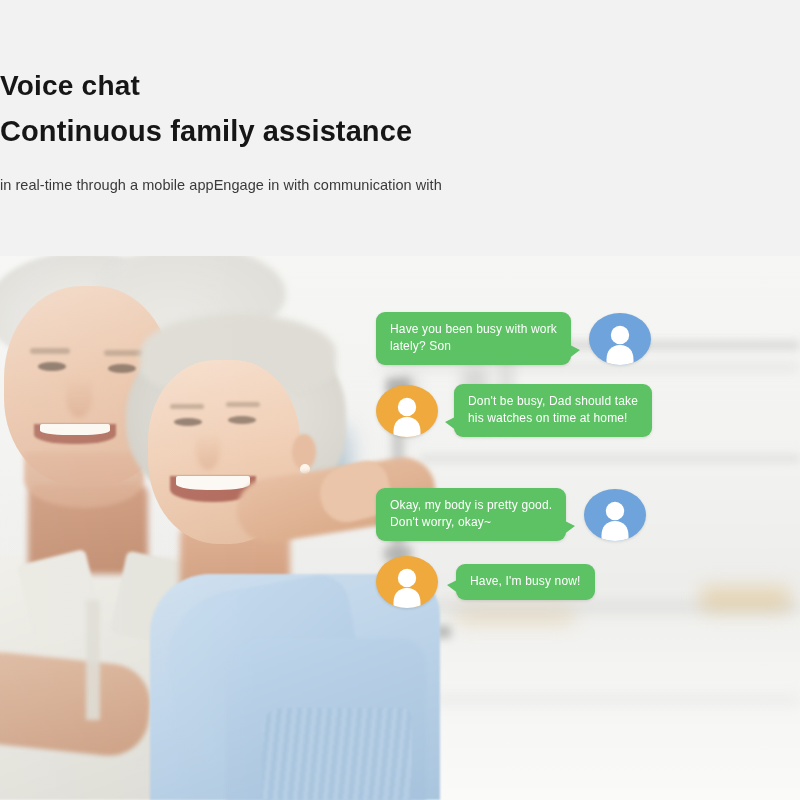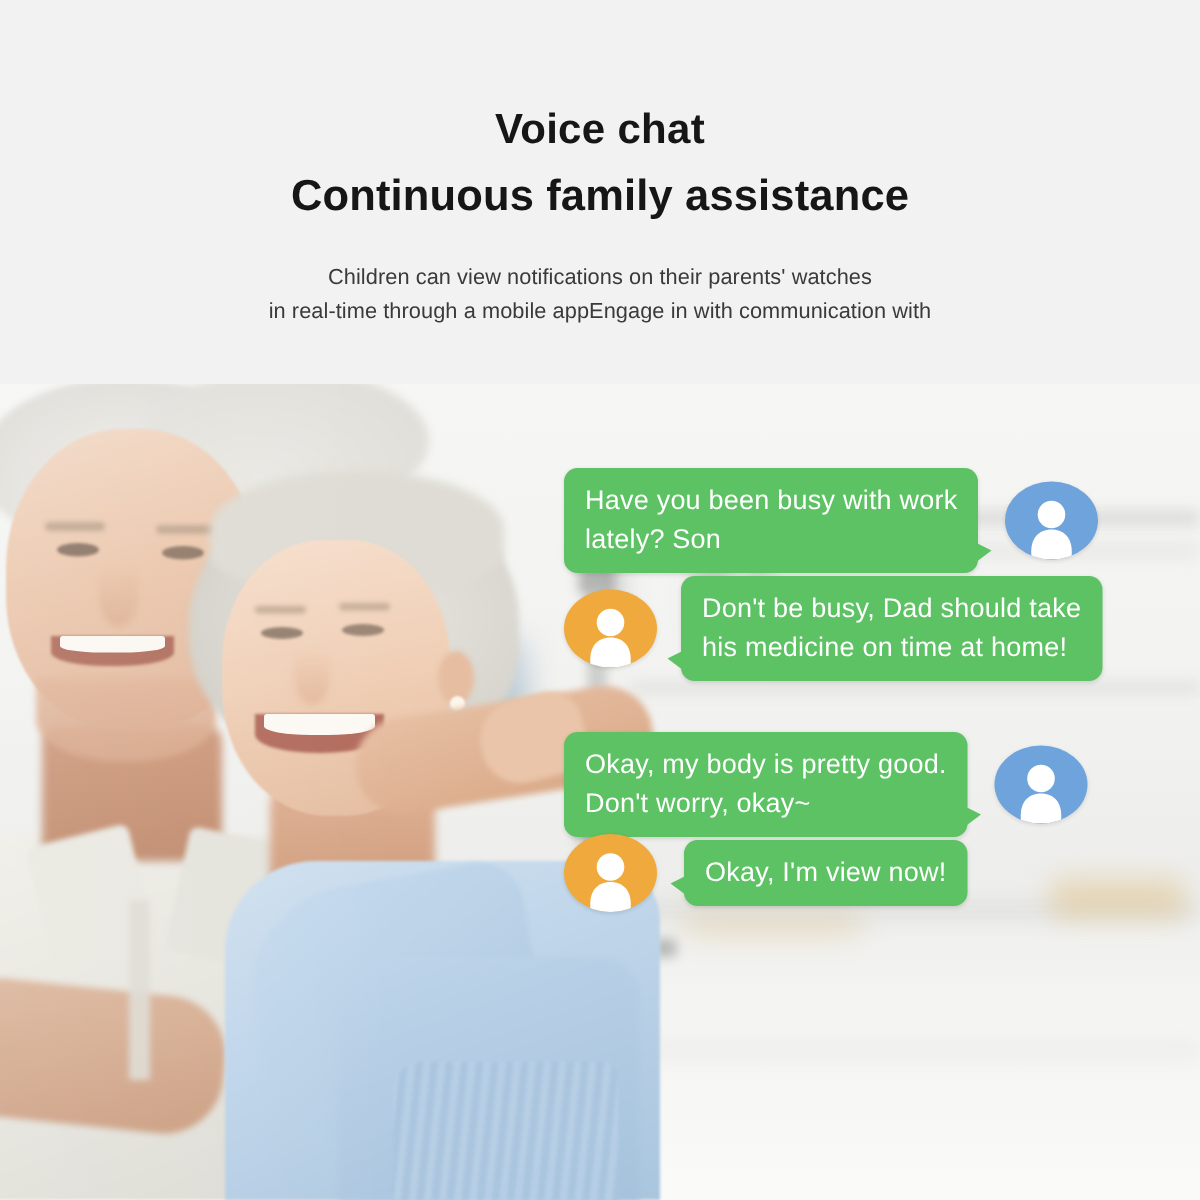--- a/index.html
+++ b/index.html
@@ -9,21 +9,21 @@
     background:#f1f1f1;
     overflow:hidden;
     position:relative;
   }
 
   
   #header {
     position:absolute;
     left:0; top:0; width:800px; height:256px;
     background:#f1f2f1;
-    text-align:center;
+    text-align:left;
   }
   #title-block { padding-top:72px; }
   .title-line-1 {
     font-size:28px; font-weight:bold; color:#161616;
     letter-spacing:.2px; line-height:1.0;
   }
   .title-line-2 {
     font-size:29px; font-weight:bold; color:#161616;
     letter-spacing:.1px; margin-top:17px; line-height:1.0;
   }
@@ -293,21 +293,21 @@
 
   
   #chat{ position:absolute; left:0; top:0; width:800px; height:544px; }
   .row{ position:absolute; display:flex; align-items:center; }
   .bubble{
     position:relative;
     background:#5cc263;
     color:#ffffff;
     border-radius:9px;
     padding:9px 14px 10px 14px;
-    font-size:18px;
+    font-size:12px;
     line-height:1.42;
     letter-spacing:.15px;
     box-shadow:0 1px 3px rgba(0,0,0,.12);
     white-space:pre-line;
   }
   .bubble.tail-right::after{
     content:"";
     position:absolute; right:-9px; bottom:6px;
     border-left:12px solid #5cc263;
     border-top:6px solid transparent;
@@ -342,21 +342,20 @@
 </style>
 </head>
 <body>
 
 <div id="header">
   <div id="title-block">
     <div class="title-line-1">Voice chat</div>
     <div class="title-line-2">Continuous family assistance</div>
   </div>
   <div id="subtitle">
-    <span class="s-line">Children can view notifications on their parents' watches</span>
     <span class="s-line">in real-time through a mobile appEngage in with communication with</span>
   </div>
 </div>
 
 <div id="photo">
 
   <div class="bg-base"></div>
   <div class="bg-shelf"></div>
   <div class="bg-shelf2"></div>
   <div class="bg-obj-c"></div>
@@ -433,21 +432,21 @@
     <div class="row" id="row-2">
       <div class="avatar orange">
         <span>
           <svg width="40" height="42" viewBox="0 0 40 42">
             <circle cx="20" cy="12" r="9.2" fill="#ffffff"></circle>
             <path d="M20 22c-9 0-13.5 6.4-13.5 14.5V42h27v-5.5C33.5 28.4 29 22 20 22z" fill="#ffffff"></path>
           </svg>
         </span>
       </div>
       <div class="bubble tail-left">Don't be busy, Dad should take
-his medicine on time at home!</div>
+his watches on time at home!</div>
     </div>
 
     <div class="row" id="row-3">
       <div class="bubble tail-right">Okay, my body is pretty good.
 Don't worry, okay~</div>
       <div class="avatar blue">
         <span>
           <svg width="40" height="42" viewBox="0 0 40 42">
             <circle cx="20" cy="12" r="9.2" fill="#ffffff"></circle>
             <path d="M20 22c-9 0-13.5 6.4-13.5 14.5V42h27v-5.5C33.5 28.4 29 22 20 22z" fill="#ffffff"></path>
@@ -458,17 +457,17 @@
 
     <div class="row" id="row-4">
       <div class="avatar orange">
         <span>
           <svg width="40" height="42" viewBox="0 0 40 42">
             <circle cx="20" cy="12" r="9.2" fill="#ffffff"></circle>
             <path d="M20 22c-9 0-13.5 6.4-13.5 14.5V42h27v-5.5C33.5 28.4 29 22 20 22z" fill="#ffffff"></path>
           </svg>
         </span>
       </div>
-      <div class="bubble tail-left">Okay, I'm view now!</div>
+      <div class="bubble tail-left">Have, I'm busy now!</div>
     </div>
 
   </div>
 </div>
 
 </body></html>

